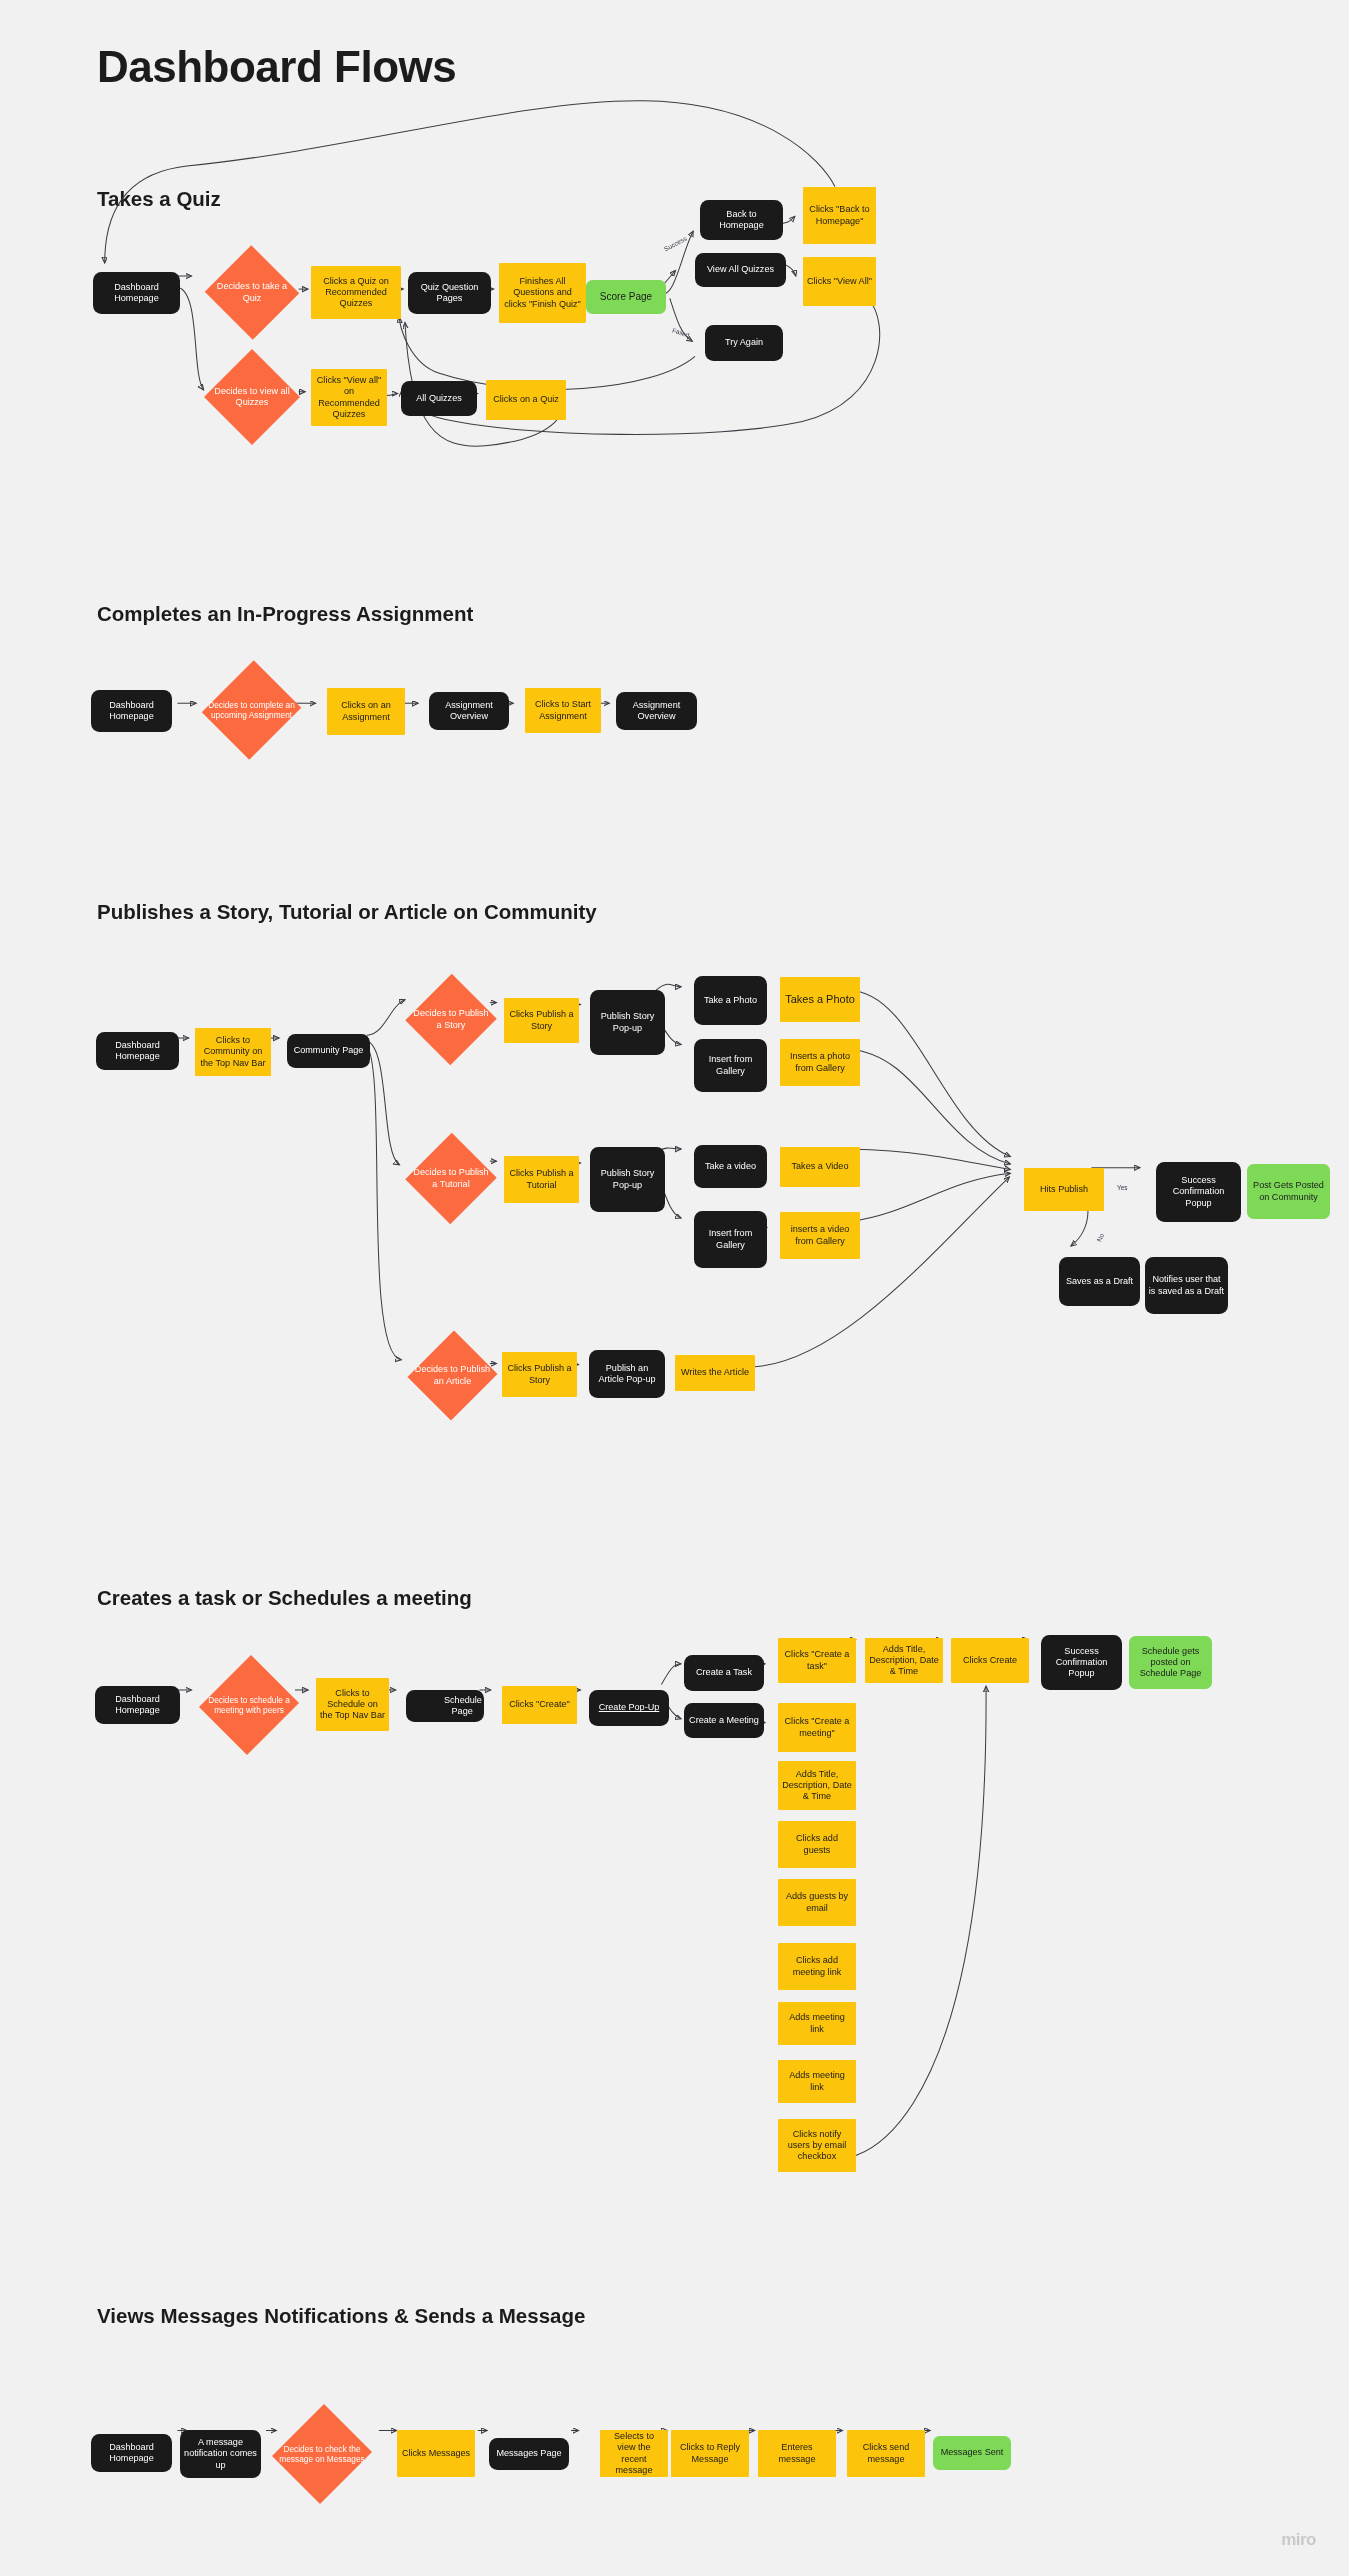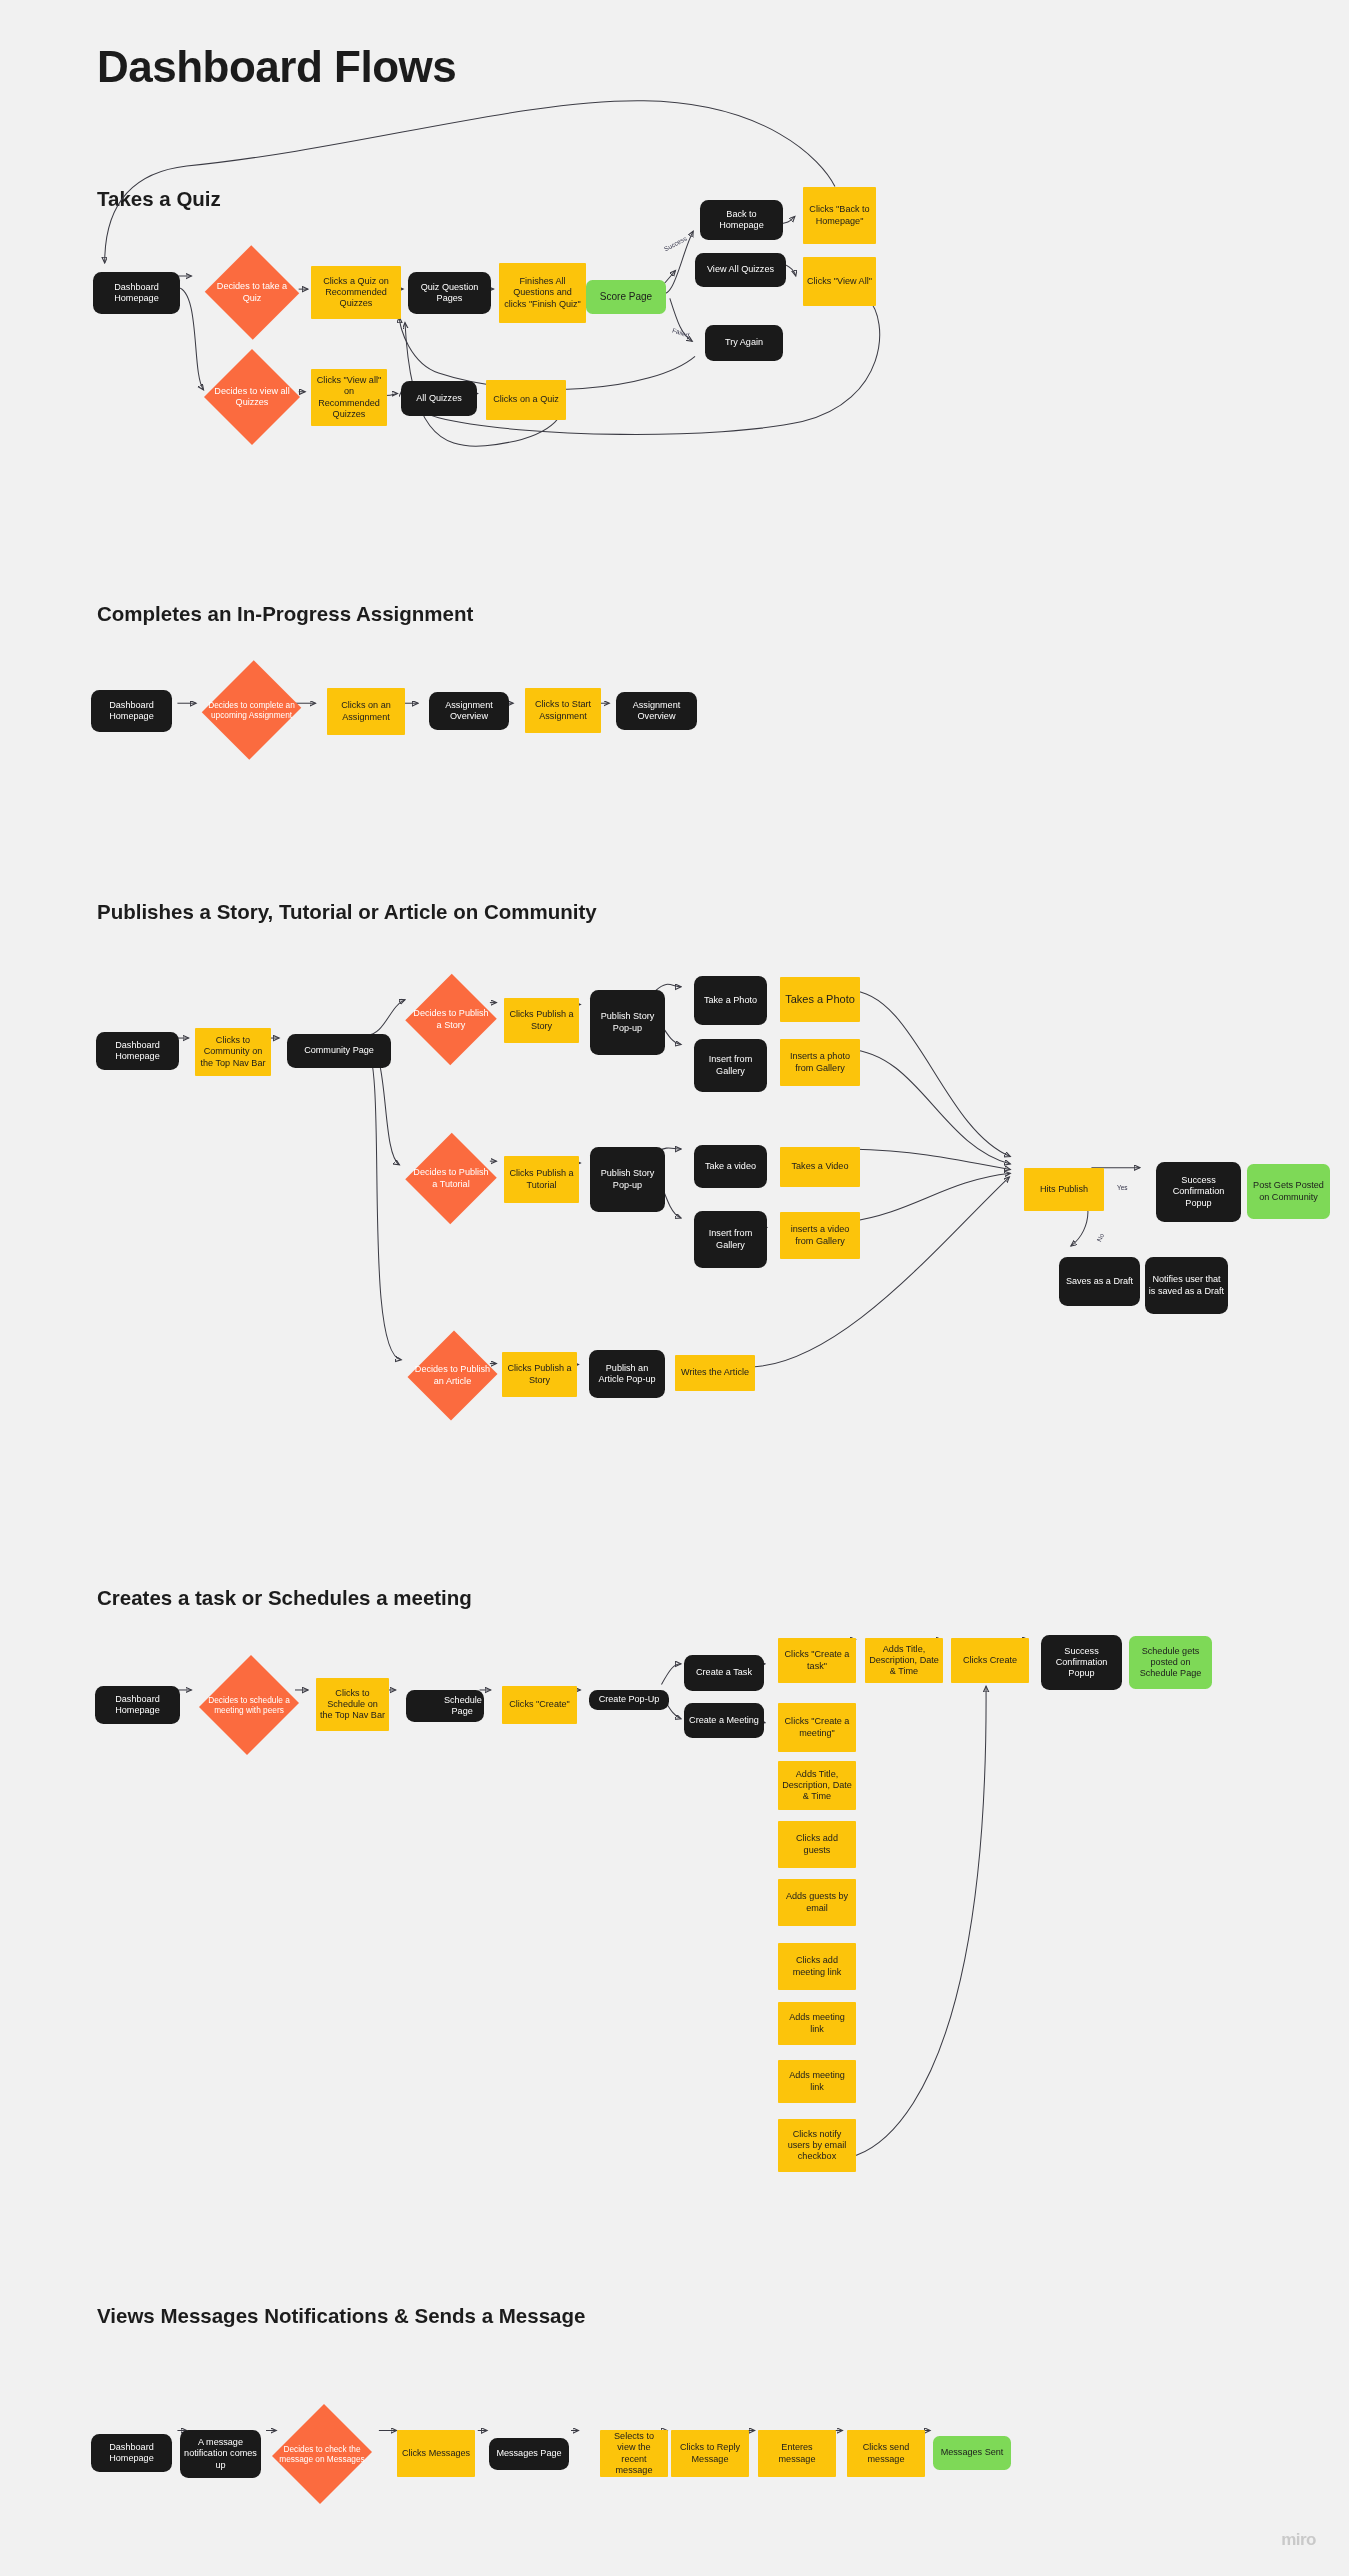--- a/index.html
+++ b/index.html
@@ -274,21 +274,21 @@
     <div class="node n-dark" style="left: 616px; top: 692px; width: 81px; height: 38px; font-size: 9.1px;">
       <span>Assignment Overview</span>
     </div>
     <div class="section-title" style="left: 97px; top: 900px;">Publishes a Story, Tutorial or Article on Community</div>
     <div class="node n-dark" style="left: 96px; top: 1032px; width: 83px; height: 38px; font-size: 9.1px;">
       <span>Dashboard Homepage</span>
     </div>
     <div class="node n-yellow" style="left: 195px; top: 1028px; width: 76px; height: 48px; font-size: 9.1px;">
       <span>Clicks to Community on the Top Nav Bar</span>
     </div>
-    <div class="node n-dark" style="left: 287px; top: 1034px; width: 104px; height: 34px; font-size: 9.1px; align-items: center;">
+    <div class="node n-dark" style="left: 287px; top: 1034px; width: 83px; height: 34px; font-size: 9.1px; align-items: center;">
       <span>Community Page</span>
     </div>
     <div class="node n-diamond" style="left: 406px; top: 973px; width: 90px; height: 93px; font-size: 9.1px;">
       <i class="dia"></i>
       <span>Decides to Publish a Story</span>
     </div>
     <div class="node n-yellow" style="left: 504px; top: 998px; width: 75px; height: 45px; font-size: 9.1px;">
       <span>Clicks Publish a Story</span>
     </div>
     <div class="node n-dark" style="left: 590px; top: 990px; width: 75px; height: 65px; font-size: 9.1px;">
@@ -368,21 +368,21 @@
     </div>
     <div class="node n-yellow" style="left: 316px; top: 1678px; width: 73px; height: 53px; font-size: 9.1px;">
       <span>Clicks to Schedule on the Top Nav Bar</span>
     </div>
     <div class="node n-dark" style="left: 406px; top: 1690px; width: 78px; height: 32px; font-size: 9.1px; padding-left: 38px;">
       <span>Schedule Page</span>
     </div>
     <div class="node n-yellow" style="left: 502px; top: 1686px; width: 75px; height: 38px; font-size: 9.1px;">
       <span>Clicks "Create"</span>
     </div>
-    <div class="node n-dark" style="left: 589px; top: 1690px; width: 80px; height: 20px; font-size: 9.1px;">
+    <div class="node n-dark" style="left: 589px; top: 1690px; width: 80px; height: 36px; font-size: 9.1px; text-decoration: underline;">
       <span>Create Pop-Up</span>
     </div>
     <div class="node n-dark" style="left: 684px; top: 1655px; width: 80px; height: 36px; font-size: 9.1px;">
       <span>Create a Task</span>
     </div>
     <div class="node n-dark" style="left: 684px; top: 1703px; width: 80px; height: 35px; font-size: 9.1px;">
       <span>Create a Meeting</span>
     </div>
     <div class="node n-yellow" style="left: 778px; top: 1638px; width: 78px; height: 45px; font-size: 9.1px;">
       <span>Clicks "Create a task"</span>

